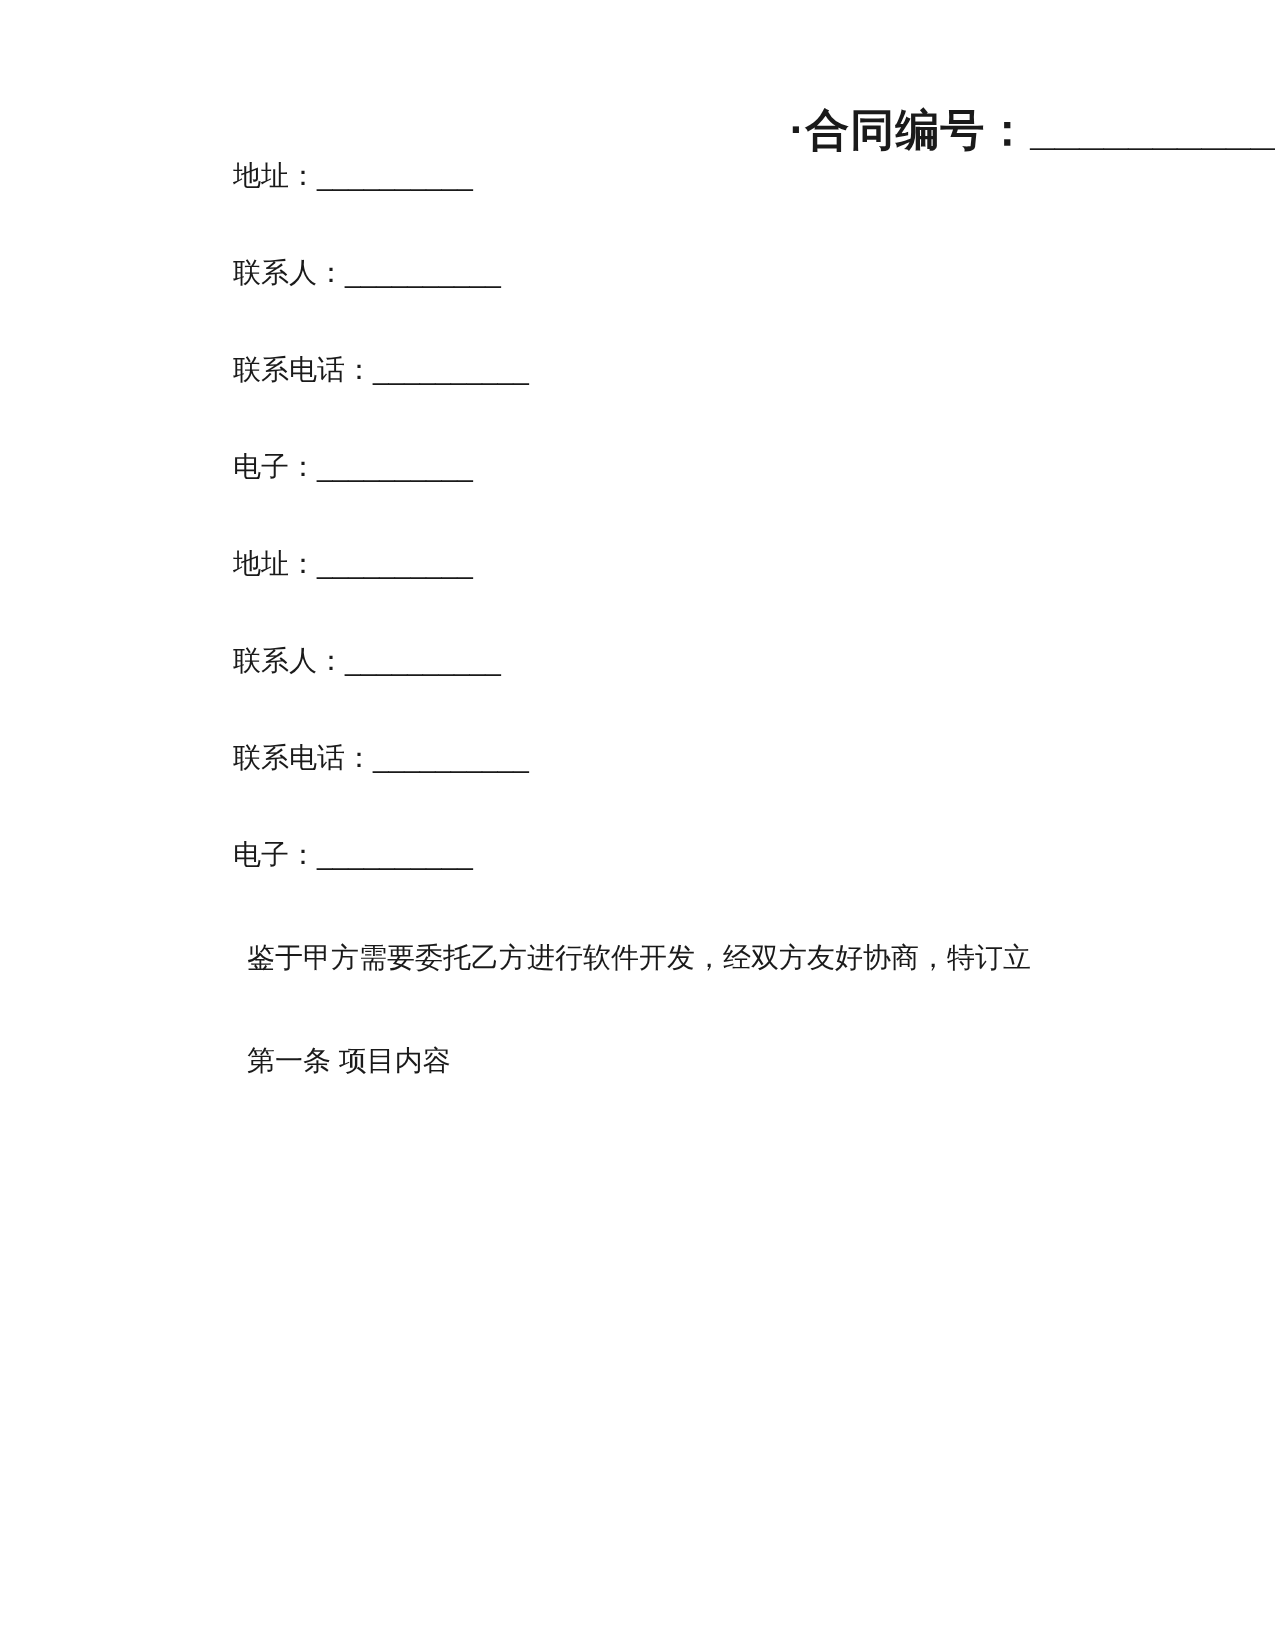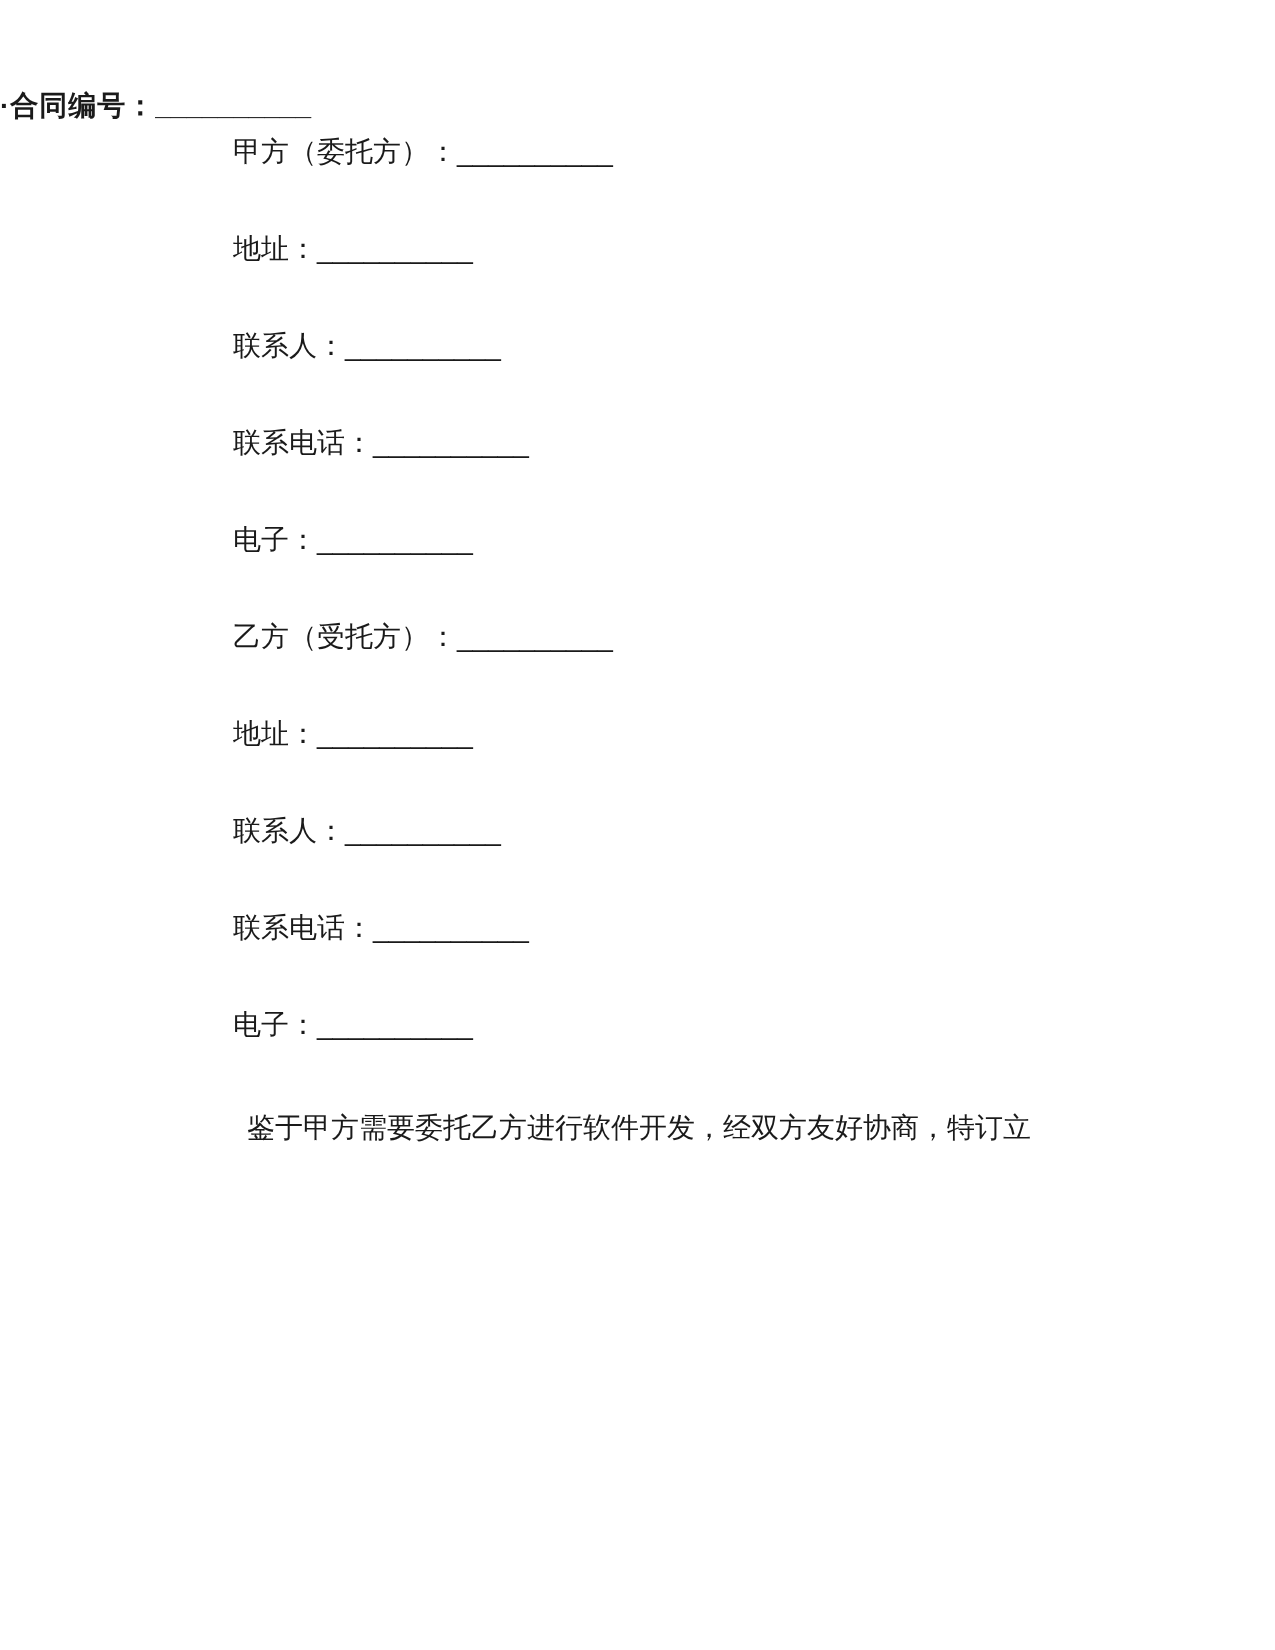--- a/index.html
+++ b/index.html
@@ -14,23 +14,23 @@
     color: #1a1a1a;
     overflow: hidden;
   }
   .page {
     position: relative;
     width: 1275px;
     height: 1650px;
     background: #ffffff;
   }
   .doc-title {
-    margin-top: 80px;
-    text-align: left;
-    font-size: 28px;
+    margin-top: 104px;
+    text-align: right;
+    font-size: 44px;
     line-height: 52px;
     font-weight: 700;
     letter-spacing: 1px;
     white-space: nowrap;
   }
   .doc-title .title-blank {
     font-weight: 700;
     letter-spacing: 0;
   }
   .field {
@@ -65,55 +65,50 @@
 </style>
 </head>
 <body>
 
 <div class="page">
 
   <div class="doc-title">
     <span>·合同编号：</span><span class="title-blank">__________</span>
   </div>
 
-  <div class="field">
-    <span>甲方（委托方）：</span><span class="field-blank">__________</span>
-  </div>
 
   <div class="field">
     <span>地址：</span><span class="field-blank">__________</span>
   </div>
 
   <div class="field">
     <span>联系人：</span><span class="field-blank">__________</span>
   </div>
 
   <div class="field">
     <span>联系电话：</span><span class="field-blank">__________</span>
   </div>
 
   <div class="field">
     <span>电子：</span><span class="field-blank">__________</span>
   </div>
 
-  <div class="field">
-    <span>乙方（受托方）：</span><span class="field-blank">__________</span>
-  </div>
 
   <div class="field">
     <span>地址：</span><span class="field-blank">__________</span>
   </div>
 
   <div class="field">
     <span>联系人：</span><span class="field-blank">__________</span>
   </div>
 
   <div class="field">
     <span>联系电话：</span><span class="field-blank">__________</span>
   </div>
 
   <div class="field">
     <span>电子：</span><span class="field-blank">__________</span>
   </div>
 
   <p class="para first indent">鉴于甲方需要委托乙方进行软件开发，经双方友好协商，特订立</p>
+  <p class="para indent">第一条 项目内容</p>
 
 </div>
 
 </body></html>

